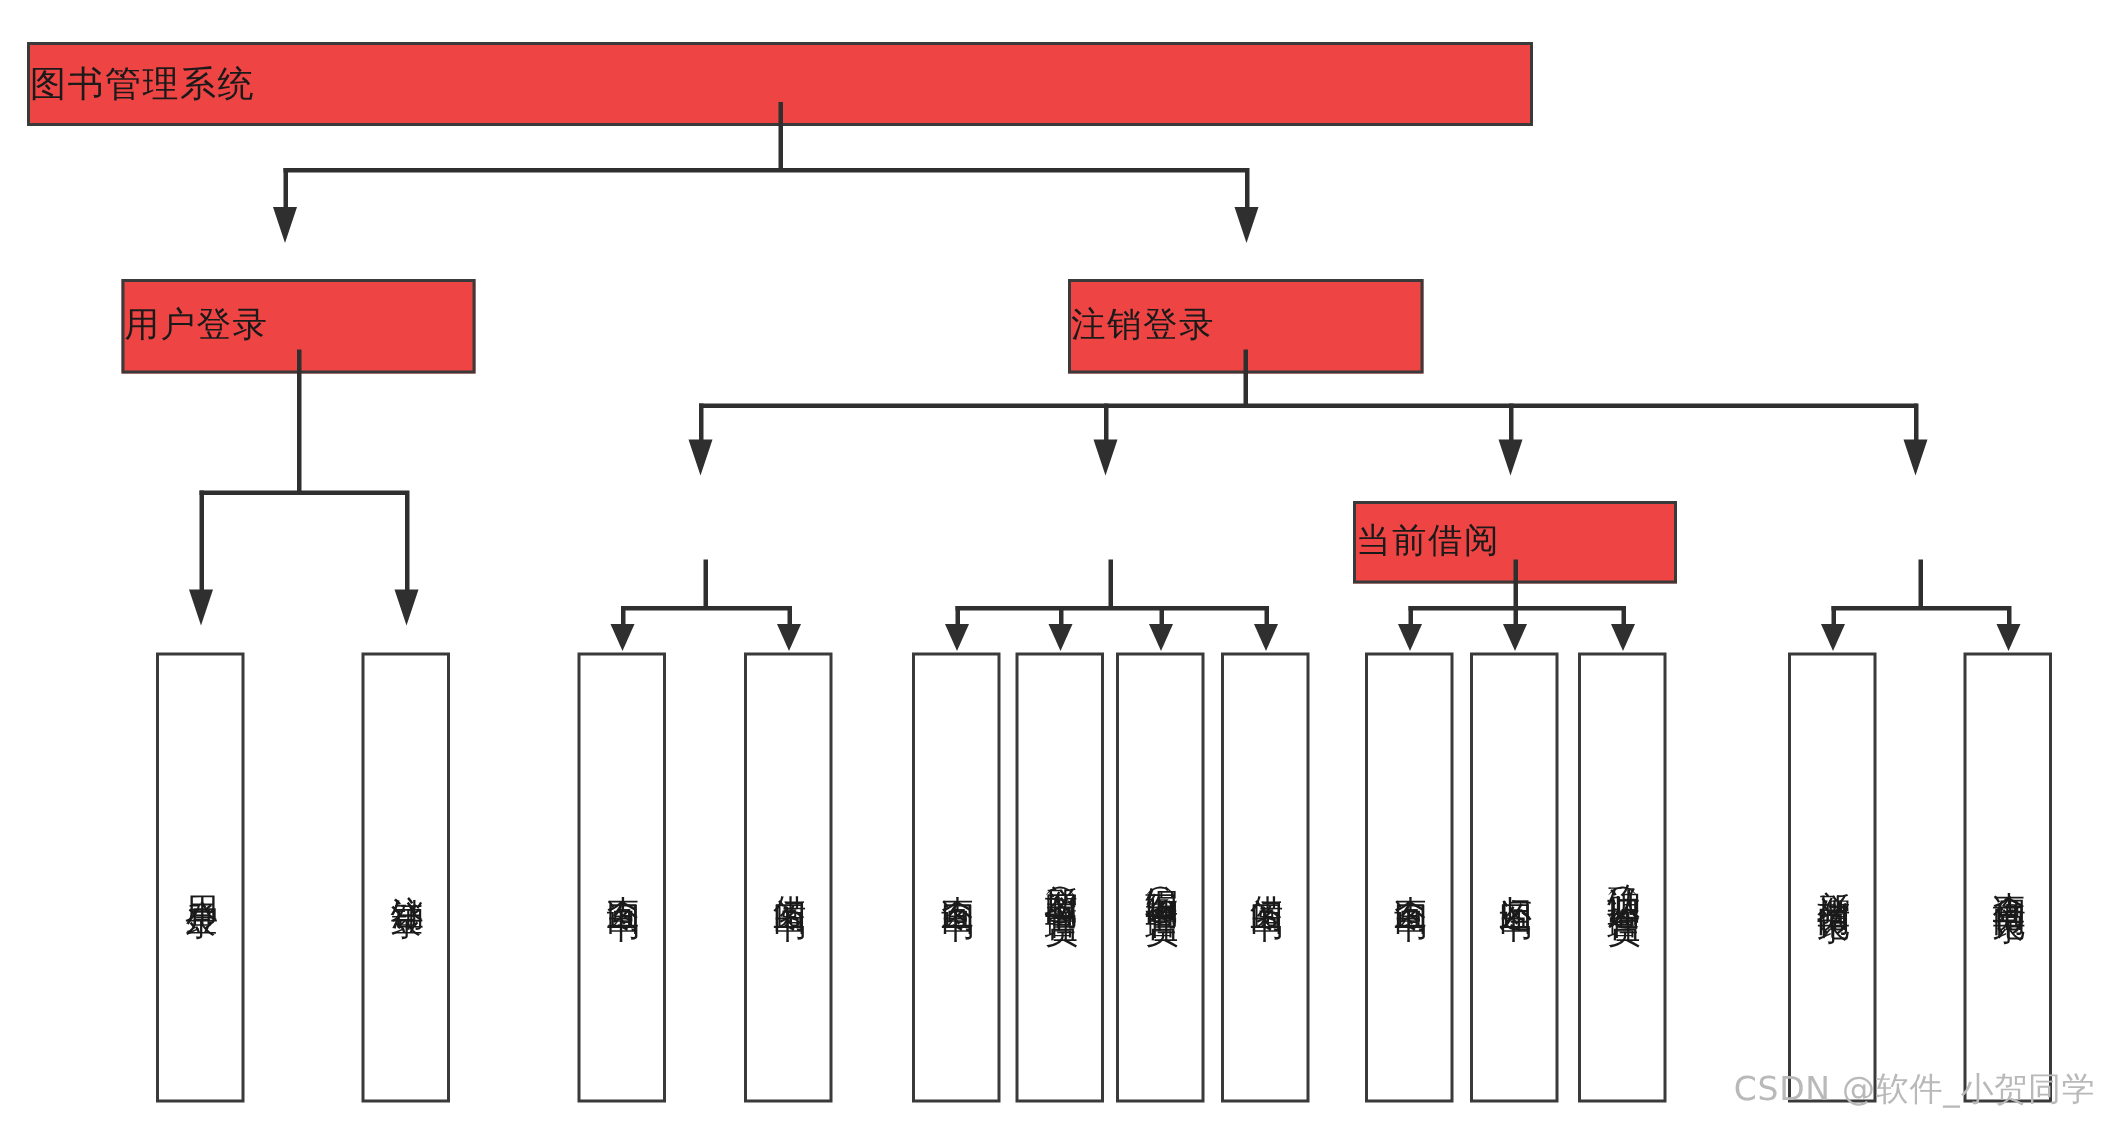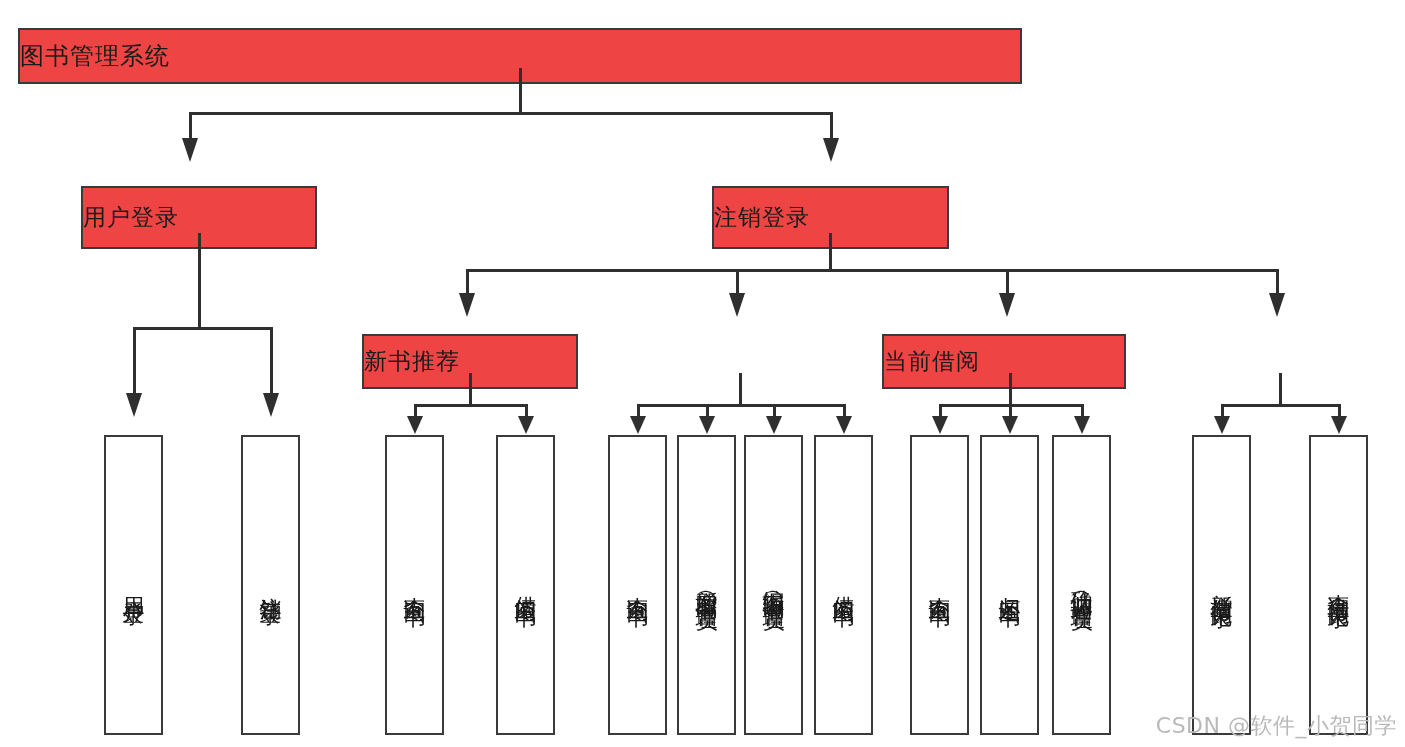--- a/index.html
+++ b/index.html
@@ -126,24 +126,21 @@
 
   <div class="seg vline" style="left:736px; top:269px; height:26px;"></div>
   <div class="arrow" style="left:729px; top:293px;"></div>
 
   <div class="seg vline" style="left:1006px; top:269px; height:26px;"></div>
   <div class="arrow" style="left:999px; top:293px;"></div>
 
   <div class="seg vline" style="left:1276px; top:269px; height:26px;"></div>
   <div class="arrow" style="left:1269px; top:293px;"></div>
 
-  <div class="node horiz" style="left:362px; top:318px; width:216px; height:55px;">
-    <span>新书推荐</span>
-  </div>
-  <div class="node horiz" style="left:882px; top:318px; width:244px; height:55px;">
+  <div class="node horiz" style="left:902px; top:318px; width:216px; height:55px;">
     <span>当前借阅</span>
   </div>
 
   <div class="seg vline" style="left:469px; top:373px; height:33px;"></div>
   <div class="seg hline" style="left:414px; top:404px; width:113px;"></div>
   <div class="seg vline" style="left:414px; top:404px; height:14px;"></div>
   <div class="arrow short" style="left:407px; top:416px;"></div>
   <div class="seg vline" style="left:525px; top:404px; height:14px;"></div>
   <div class="arrow short" style="left:518px; top:416px;"></div>
 

